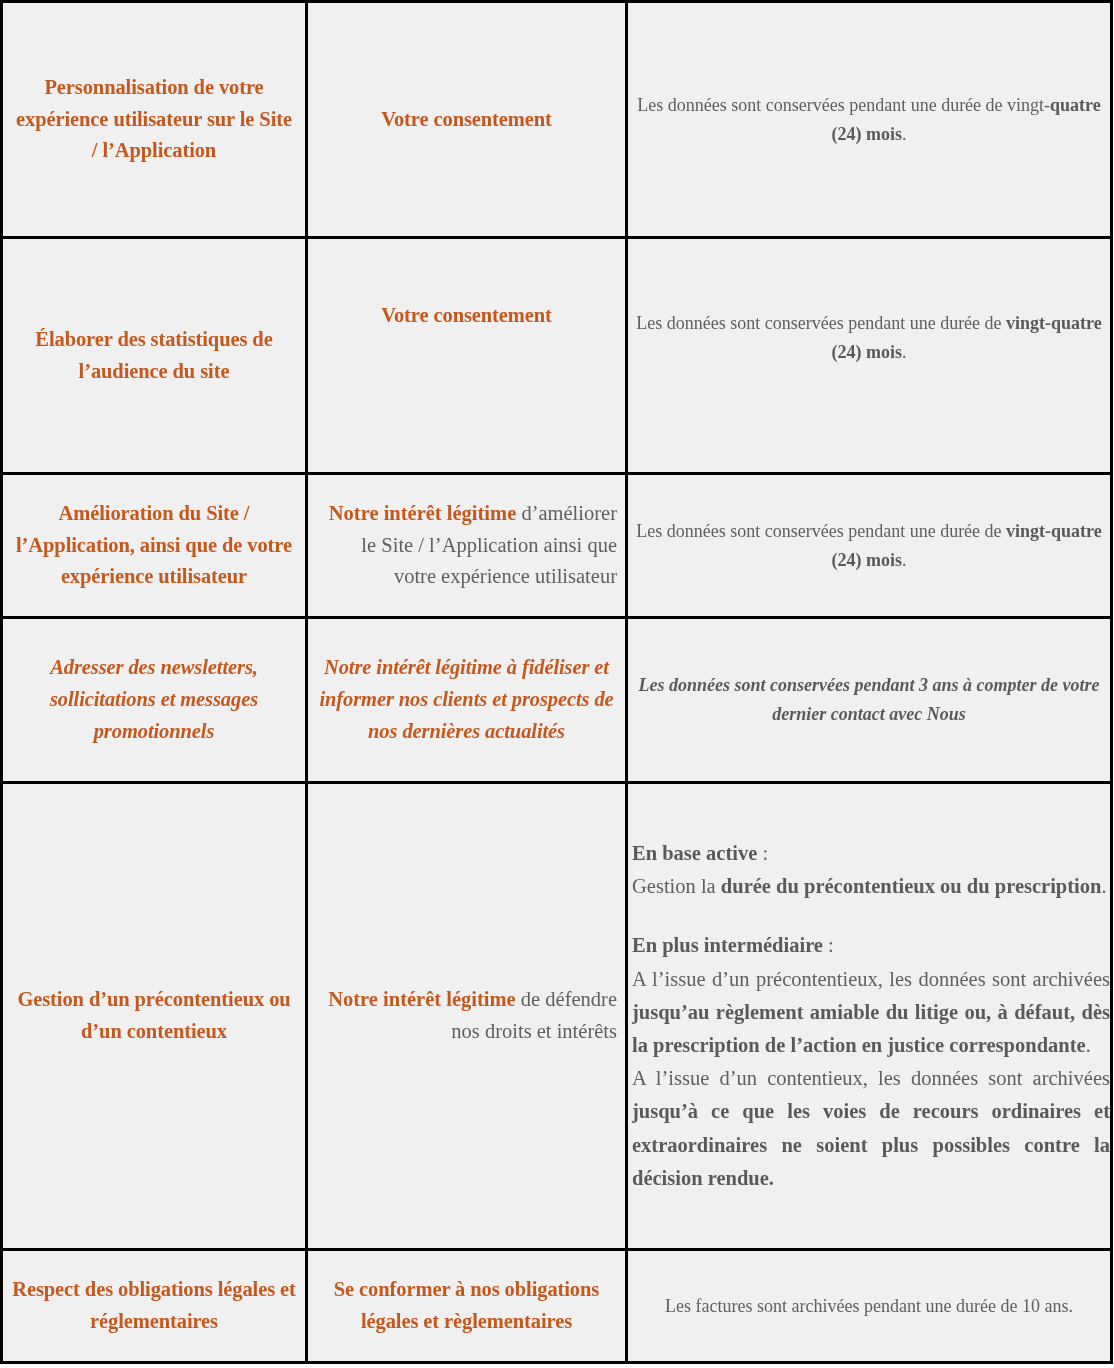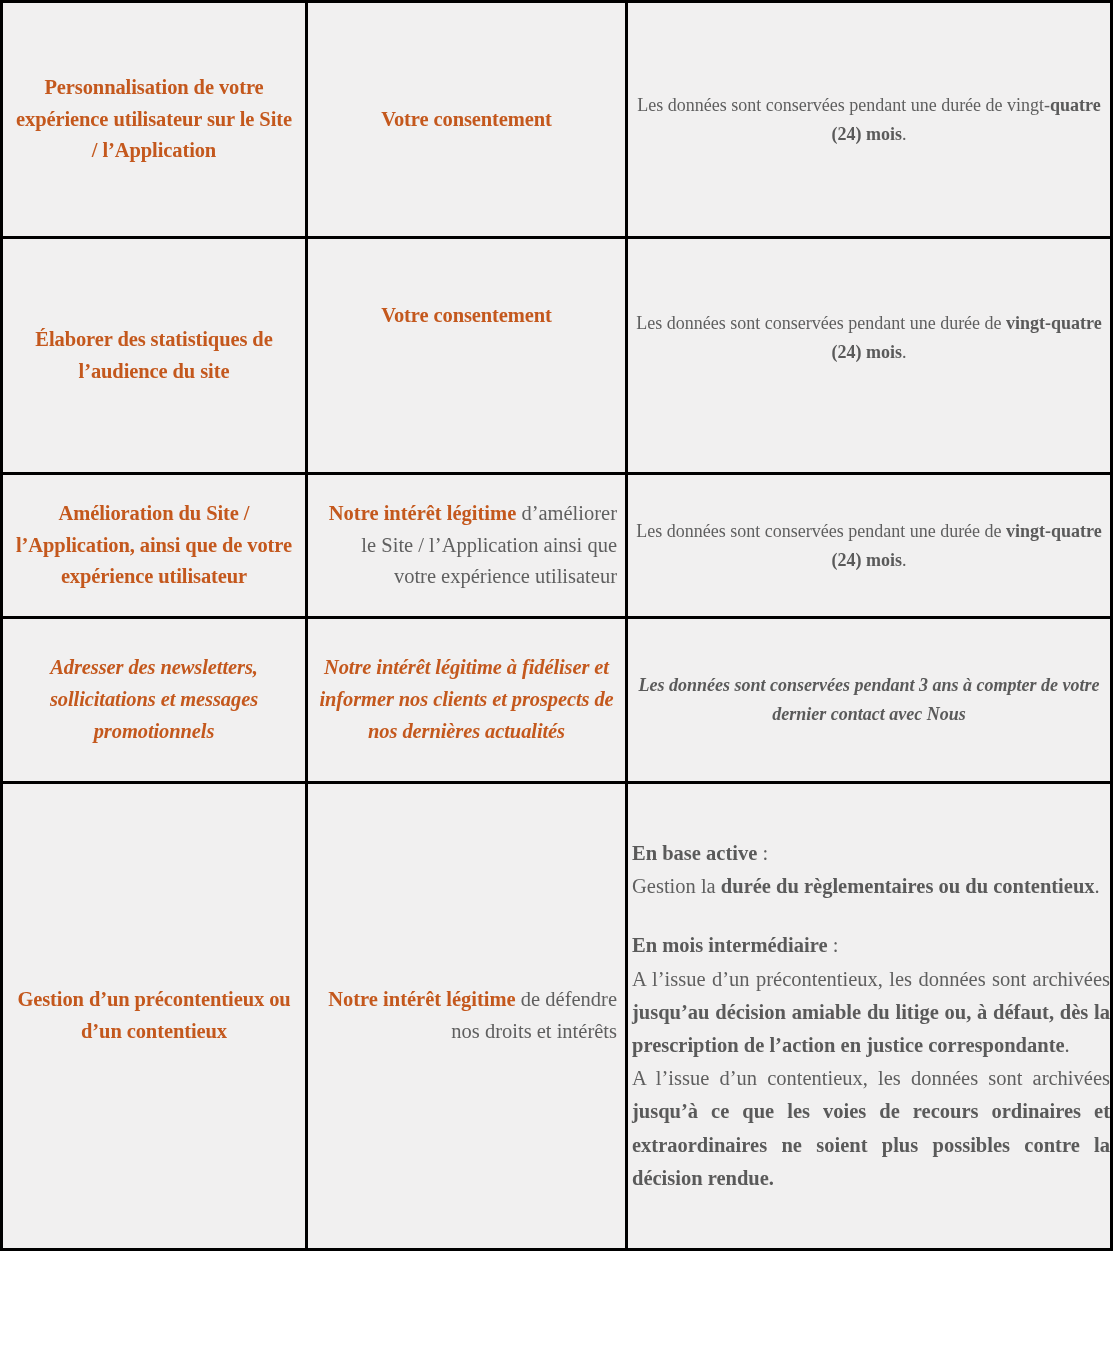--- a/index.html
+++ b/index.html
@@ -173,32 +173,45 @@
           <div class="basis-mixed">
             <span class="hl">Notre intérêt légitime</span><span> de défendre nos droits et intérêts</span>
           </div>
         </td>
         <td class="va-top bleed">
           <div class="retention-block">
             <p class="para">
               <b>En base active</b><span> :</span>
             </p>
             <p class="para">
-              <span>Gestion la </span><b>durée du règlementaires ou du contentieux</b><span>.</span>
+              <span>Gestion la </span><b>durée du précontentieux ou du prescription</b><span>.</span>
             </p>
             <div class="spacer"></div>
             <p class="para">
-              <b>En mois intermédiaire</b><span> :</span>
-            </p>
-            <p class="para">
-              <span>A l’issue d’un précontentieux, les données sont archivées </span><b>jusqu’au décision amiable du litige ou, à défaut, dès la prescription de l’action en justice correspondante</b><span>.</span>
+              <b>En plus intermédiaire</b><span> :</span>
+            </p>
+            <p class="para">
+              <span>A l’issue d’un précontentieux, les données sont archivées </span><b>jusqu’au règlement amiable du litige ou, à défaut, dès la prescription de l’action en justice correspondante</b><span>.</span>
             </p>
             <p class="para">
               <span>A l’issue d’un contentieux, les données sont archivées </span><b>jusqu’à ce que les voies de recours ordinaires et extraordinaires ne soient plus possibles contre la décision rendue.</b>
             </p>
           </div>
         </td>
       </tr>
 
+      <tr style="height:113px;">
+        <td class="va-mid">
+          <div class="purpose">Respect des obligations légales et réglementaires</div>
+        </td>
+        <td class="va-mid">
+          <div class="basis">Se conformer à nos obligations légales et règlementaires</div>
+        </td>
+        <td class="va-mid">
+          <div class="retention">
+            <span>Les factures sont archivées pendant une durée de 10 ans.</span>
+          </div>
+        </td>
+      </tr>
 
     </tbody>
   </table>
 </div>
 
 </body></html>

